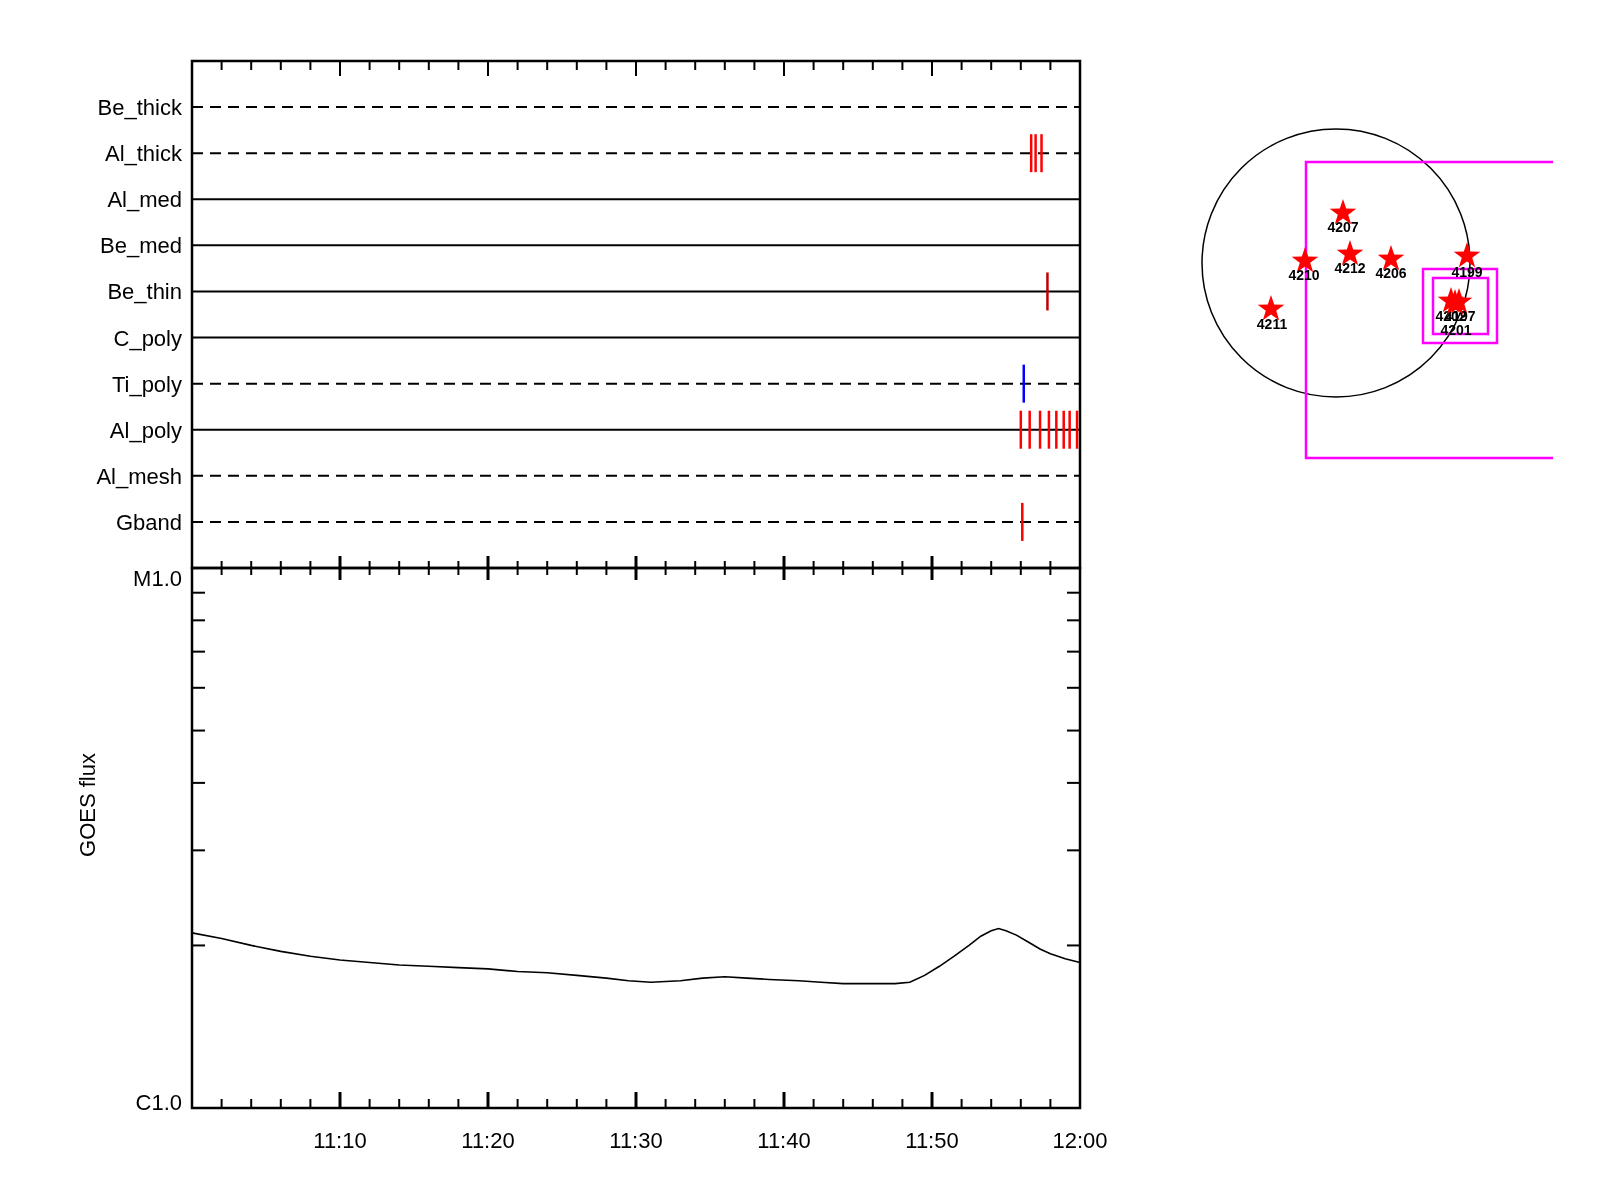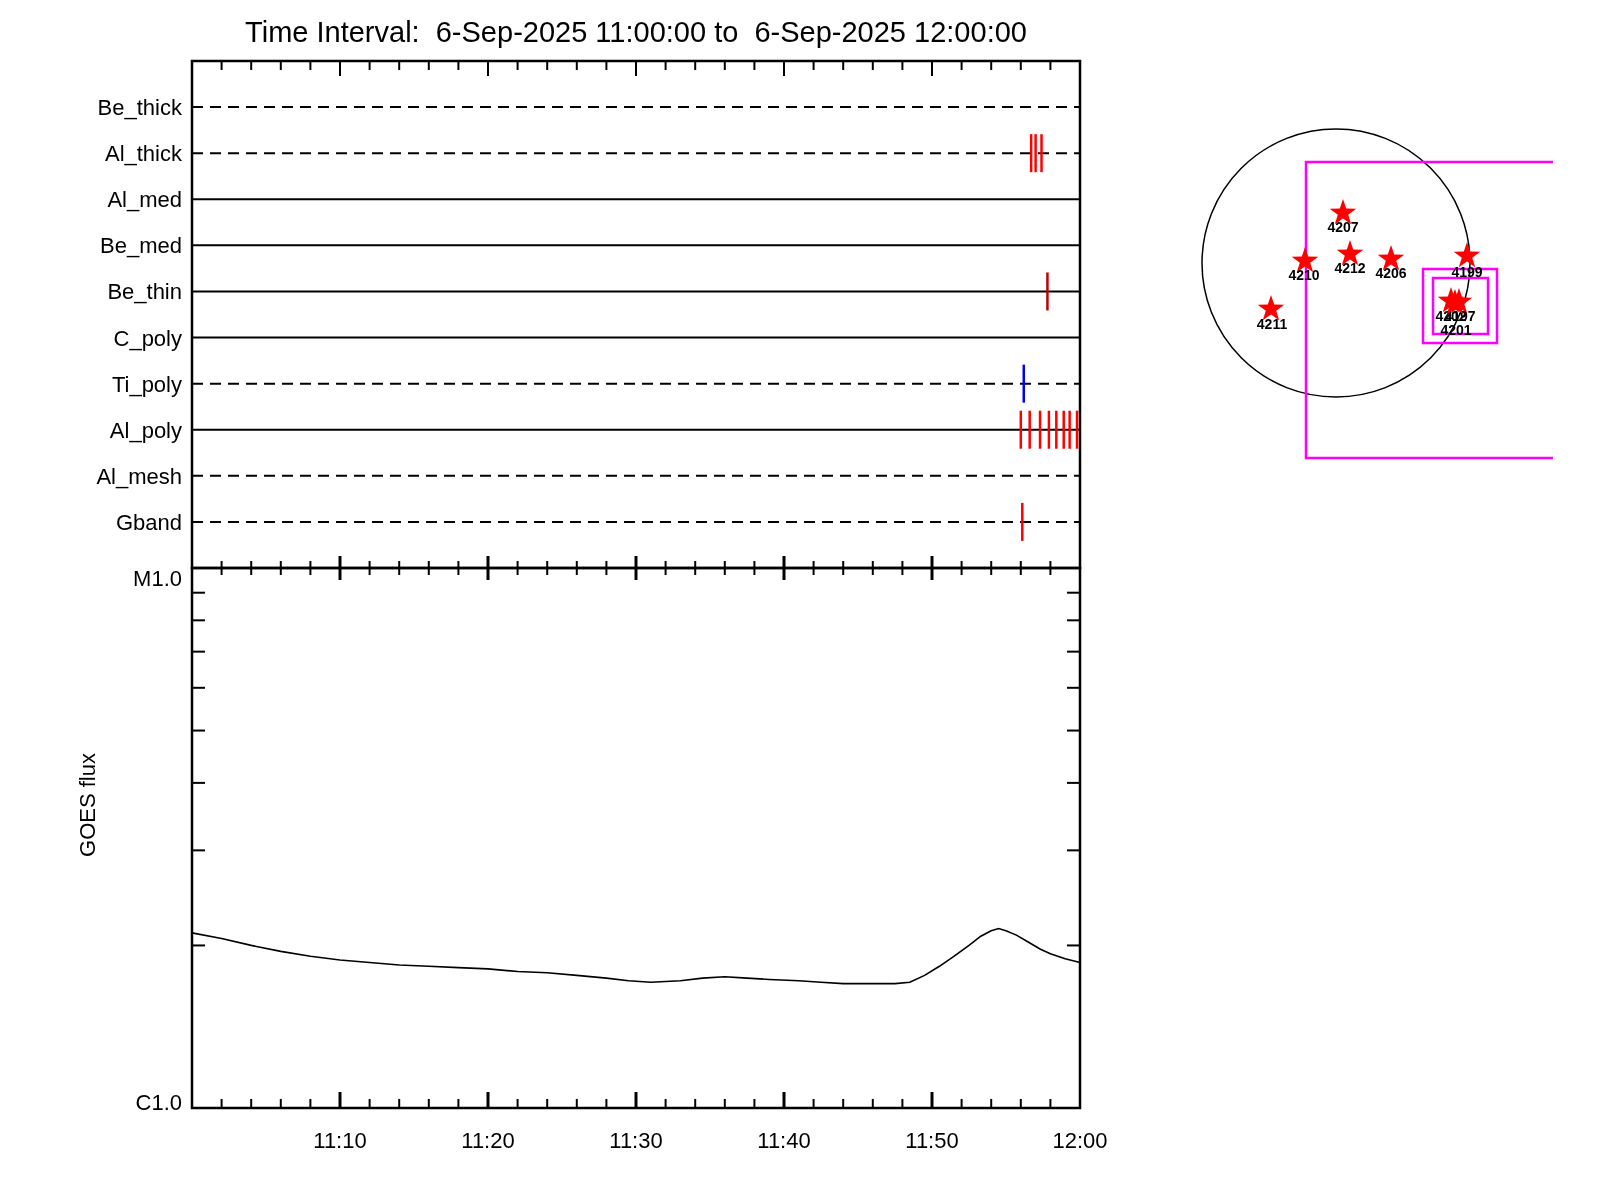--- a/index.html
+++ b/index.html
@@ -10,21 +10,20 @@
   #page-title{
     position:absolute;left:192px;top:16px;width:888px;text-align:center;
     font-size:29px;white-space:pre;letter-spacing:0px;
   }
   #plot{position:absolute;left:0;top:0;}
 </style>
 </head>
 <body>
 
 <div id="app">
-  <div id="page-title">Time Interval:  6-Sep-2025 11:00:00 to  6-Sep-2025 12:00:00</div>
   <svg id="plot" width="1600" height="1200" viewBox="0 0 1600 1200" xmlns="http://www.w3.org/2000/svg">
       <rect x="192" y="61" width="888" height="507" fill="none" stroke="#000000" stroke-width="2.5"></rect>
       <rect x="192" y="568" width="888" height="540" fill="none" stroke="#000000" stroke-width="2.5"></rect>
       <line x1="221.6" y1="61" x2="221.6" y2="70" stroke="#000000" stroke-width="2" fill="none"></line>
       <line x1="221.6" y1="561" x2="221.6" y2="575" stroke="#000000" stroke-width="2" fill="none"></line>
       <line x1="221.6" y1="1099" x2="221.6" y2="1108" stroke="#000000" stroke-width="2" fill="none"></line>
       <line x1="251.2" y1="61" x2="251.2" y2="70" stroke="#000000" stroke-width="2" fill="none"></line>
       <line x1="251.2" y1="561" x2="251.2" y2="575" stroke="#000000" stroke-width="2" fill="none"></line>
       <line x1="251.2" y1="1099" x2="251.2" y2="1108" stroke="#000000" stroke-width="2" fill="none"></line>
       <line x1="280.8" y1="61" x2="280.8" y2="70" stroke="#000000" stroke-width="2" fill="none"></line>

